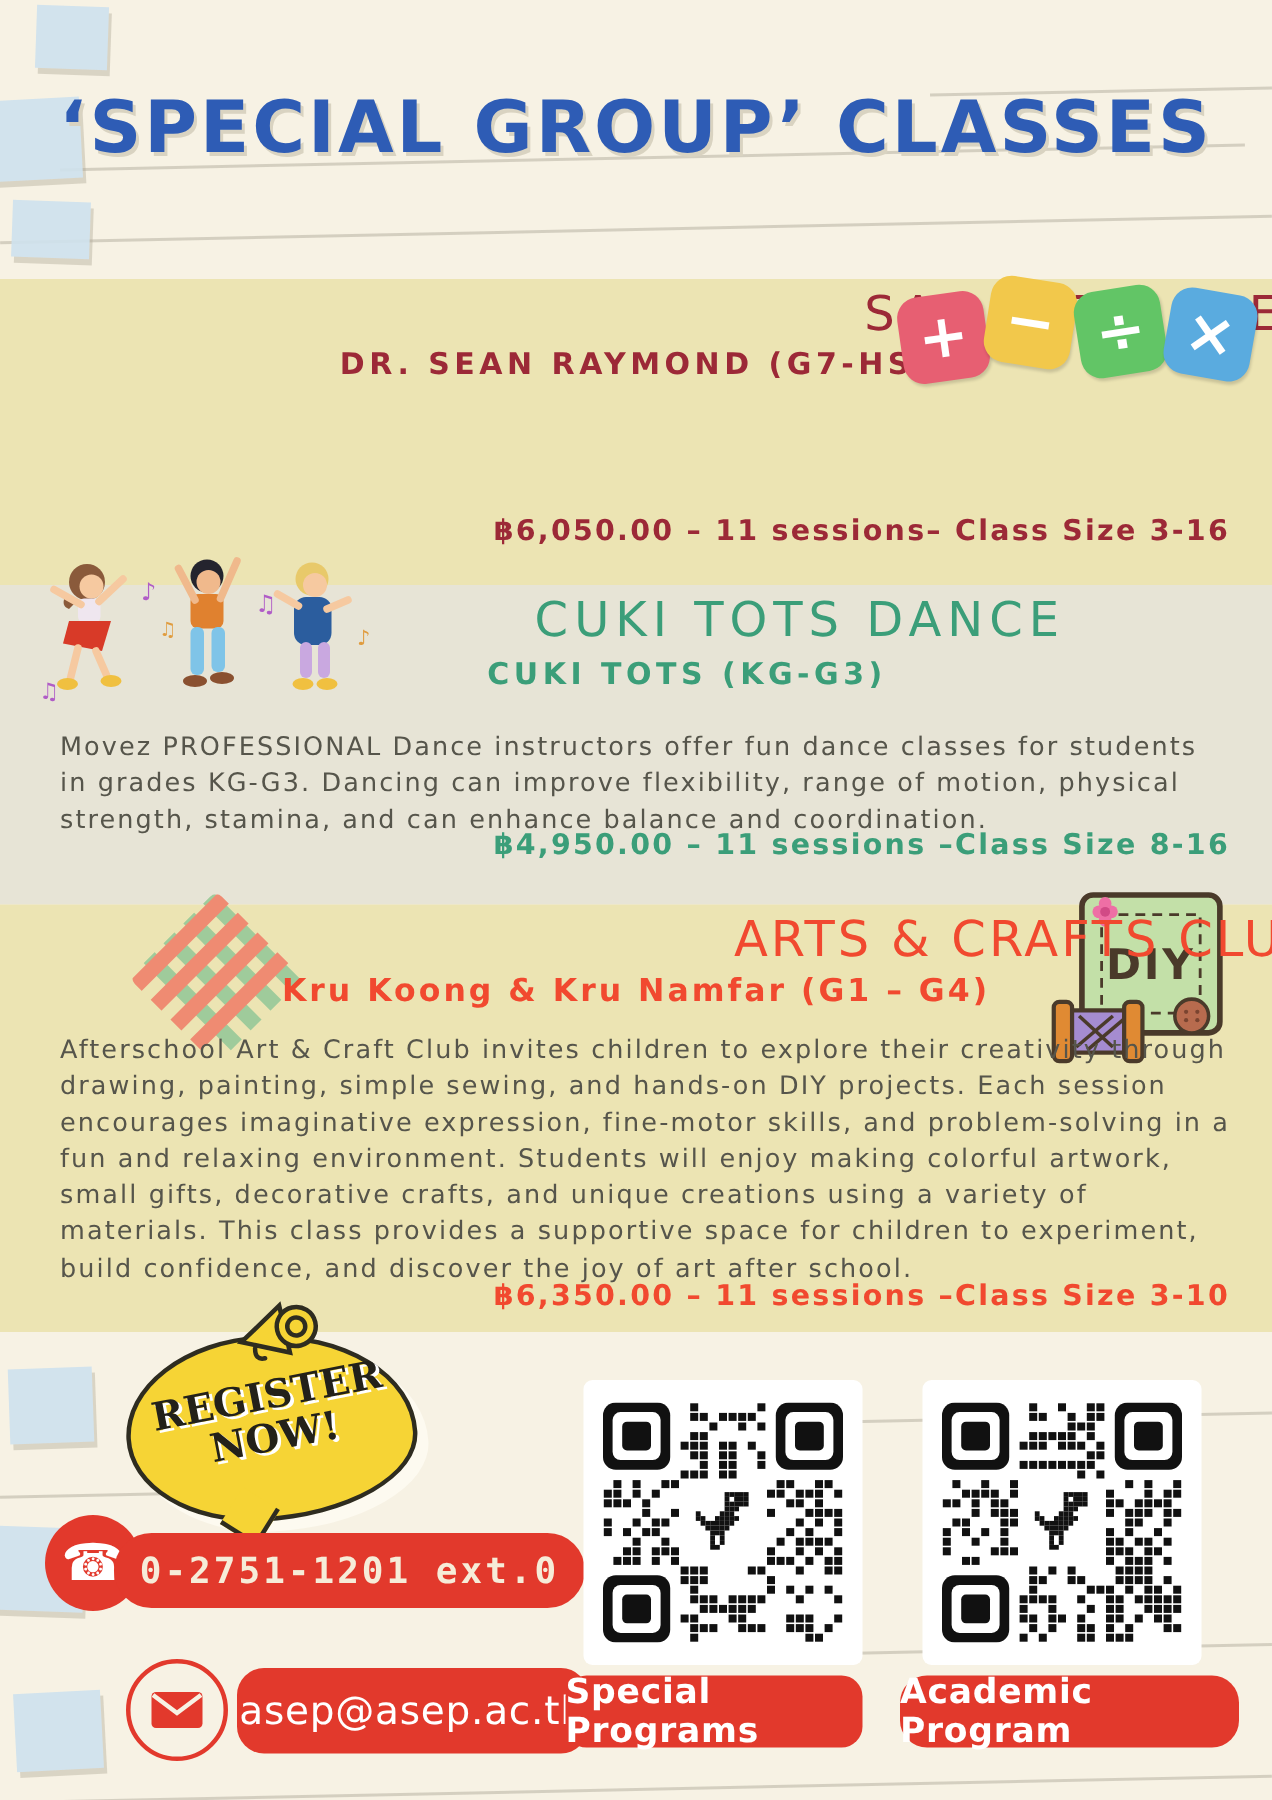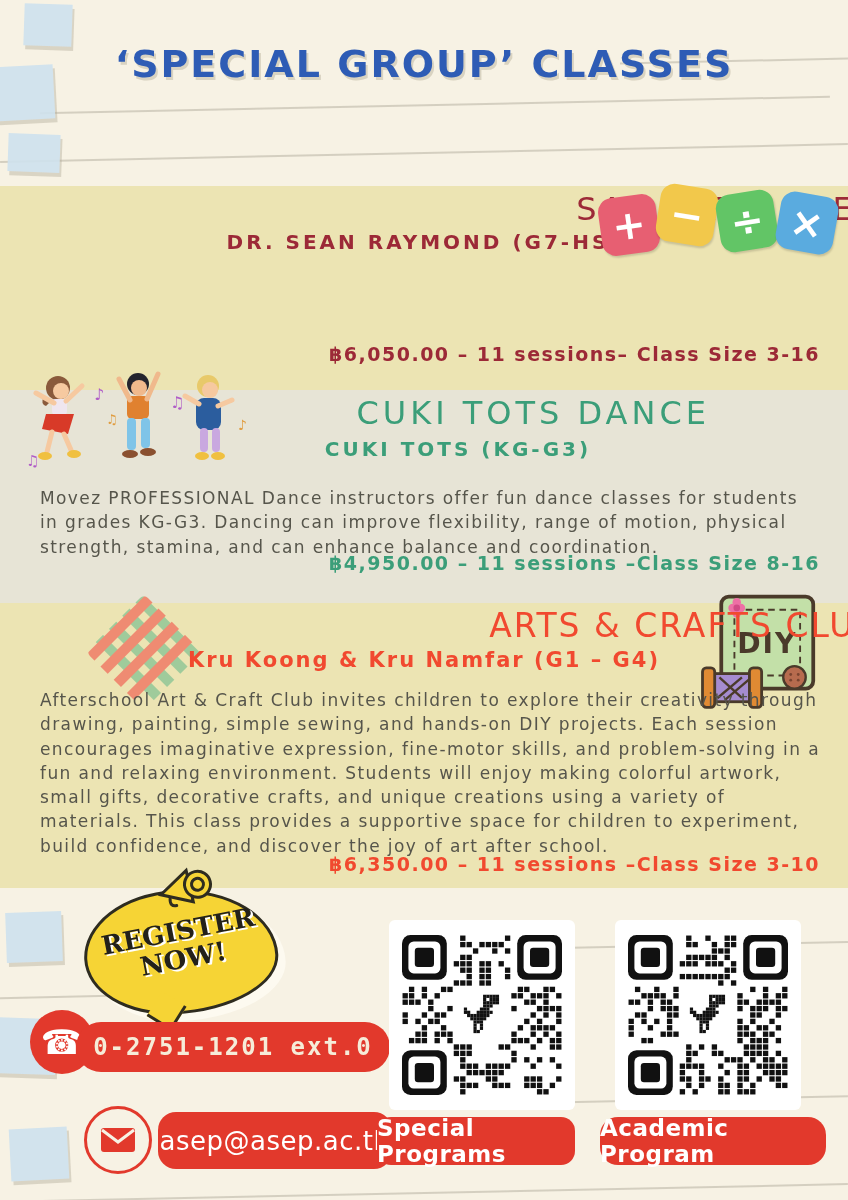--- a/index.html
+++ b/index.html
@@ -12,21 +12,21 @@
   .band-arts{top:603px;height:285px;background:#ece4b3;}
   
   .rule{position:absolute;height:2px;background:rgba(140,134,118,.32);transform:rotate(-1.2deg);}
   
   .tape{position:absolute;background:#cfe2ee;opacity:.9;transform:rotate(2deg);
         box-shadow:2px 4px 0 rgba(175,168,150,.45);}
   
   .title{position:absolute;top:36px;left:0;width:100%;text-align:center;color:#2e5cb5;
          font-weight:800;text-shadow:2px 3px 0 #d9d3c1;}
   .title .l1{font-size:46px;letter-spacing:9px;}
-  .title .l2{font-size:38px;letter-spacing:2px;margin-top:6px;}
+  .title .l2{font-size:48px;letter-spacing:2px;margin-top:21px;}
   
   .sec-title{position:absolute;text-align:right;font-weight:400;margin-left:32px;}
   .sec-sub{position:absolute;text-align:center;font-weight:700;}
   .sec-desc{position:absolute;left:40px;width:782px;font-size:17px;line-height:1.43;
             letter-spacing:1.4px;color:#56554b;}
   .sec-price{position:absolute;right:28px;font-weight:800;font-size:19px;letter-spacing:1.5px;}
   .sat-title{top:190px;left:0;width:100%;font-size:32px;letter-spacing:4px;color:#9c2937;}
   .sat-sub{top:230px;left:0;width:100%;font-size:20px;letter-spacing:3px;color:#9c2937;}
   .sat-desc{top:260px;}
   .sat-price{top:343px;color:#9c2937;}

